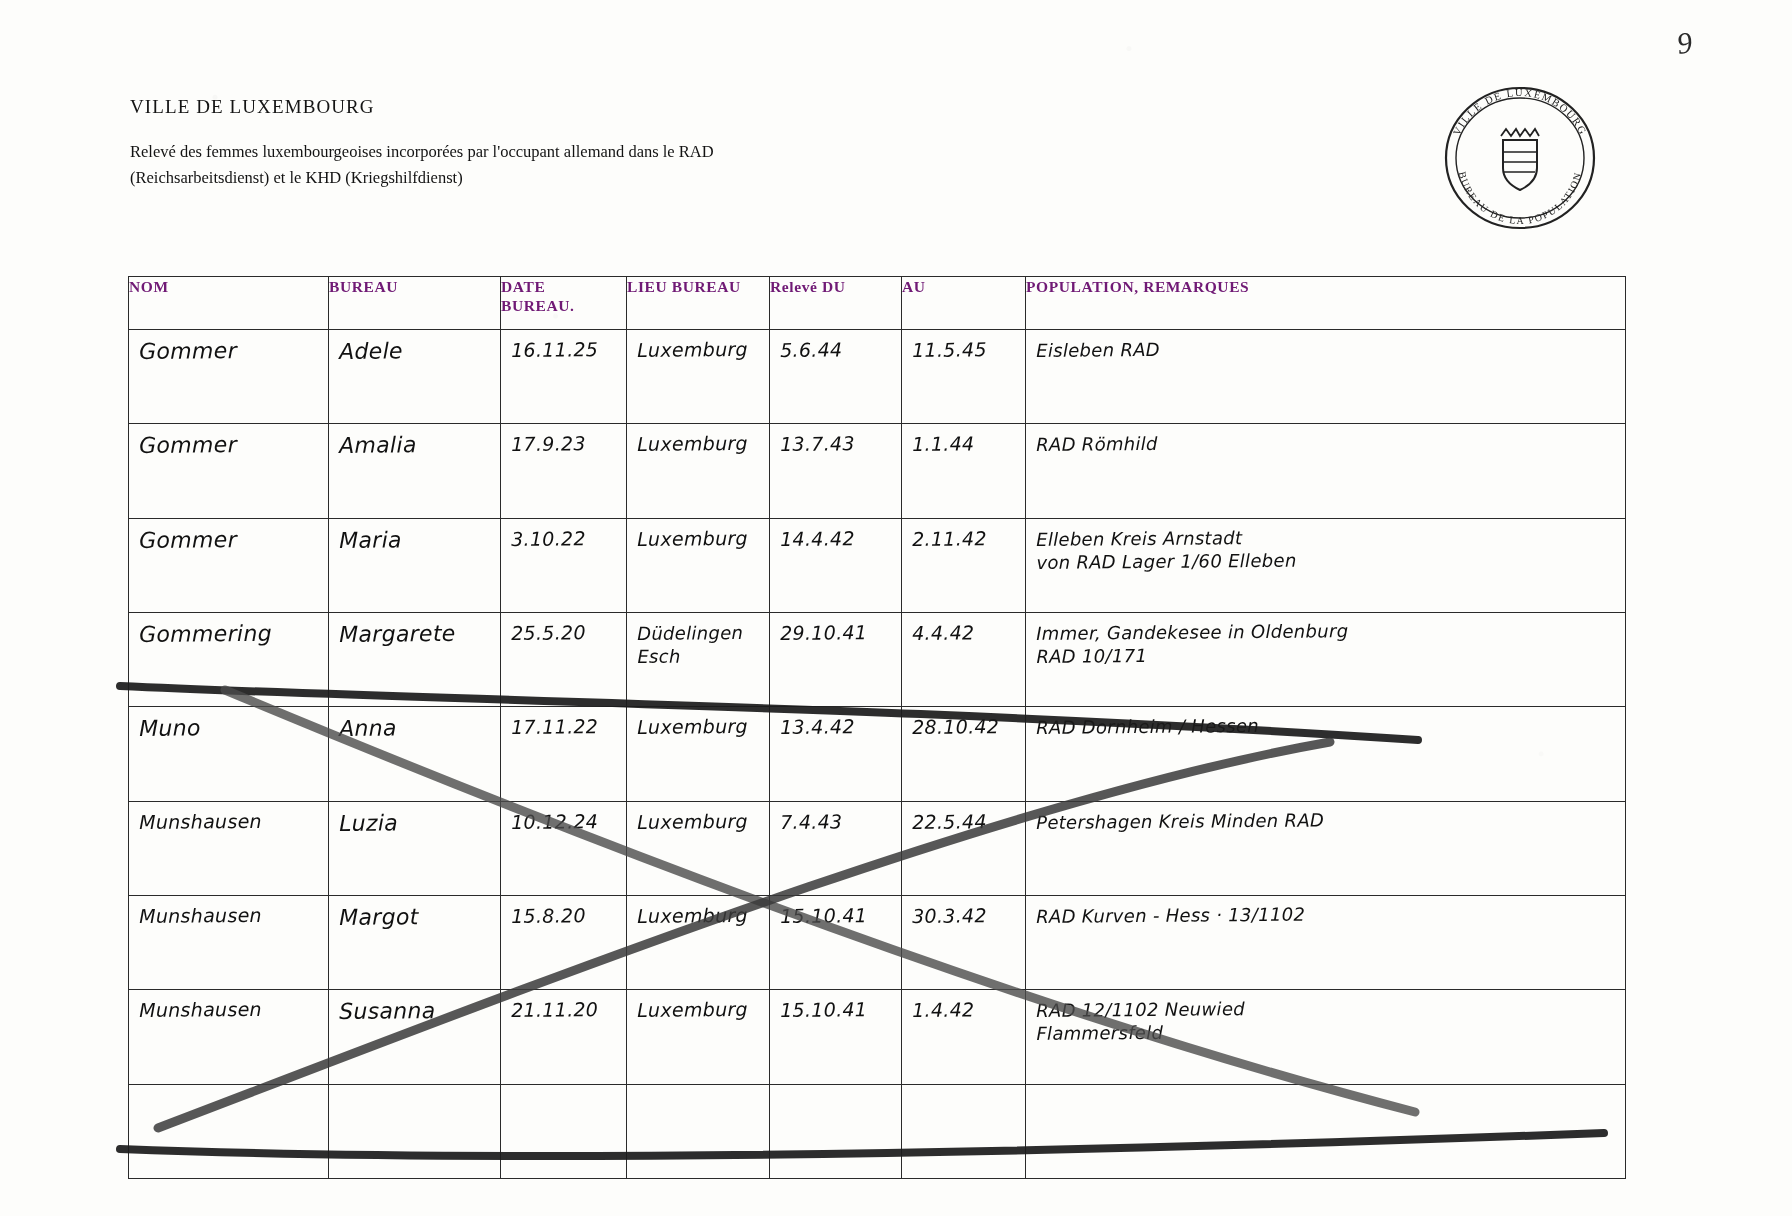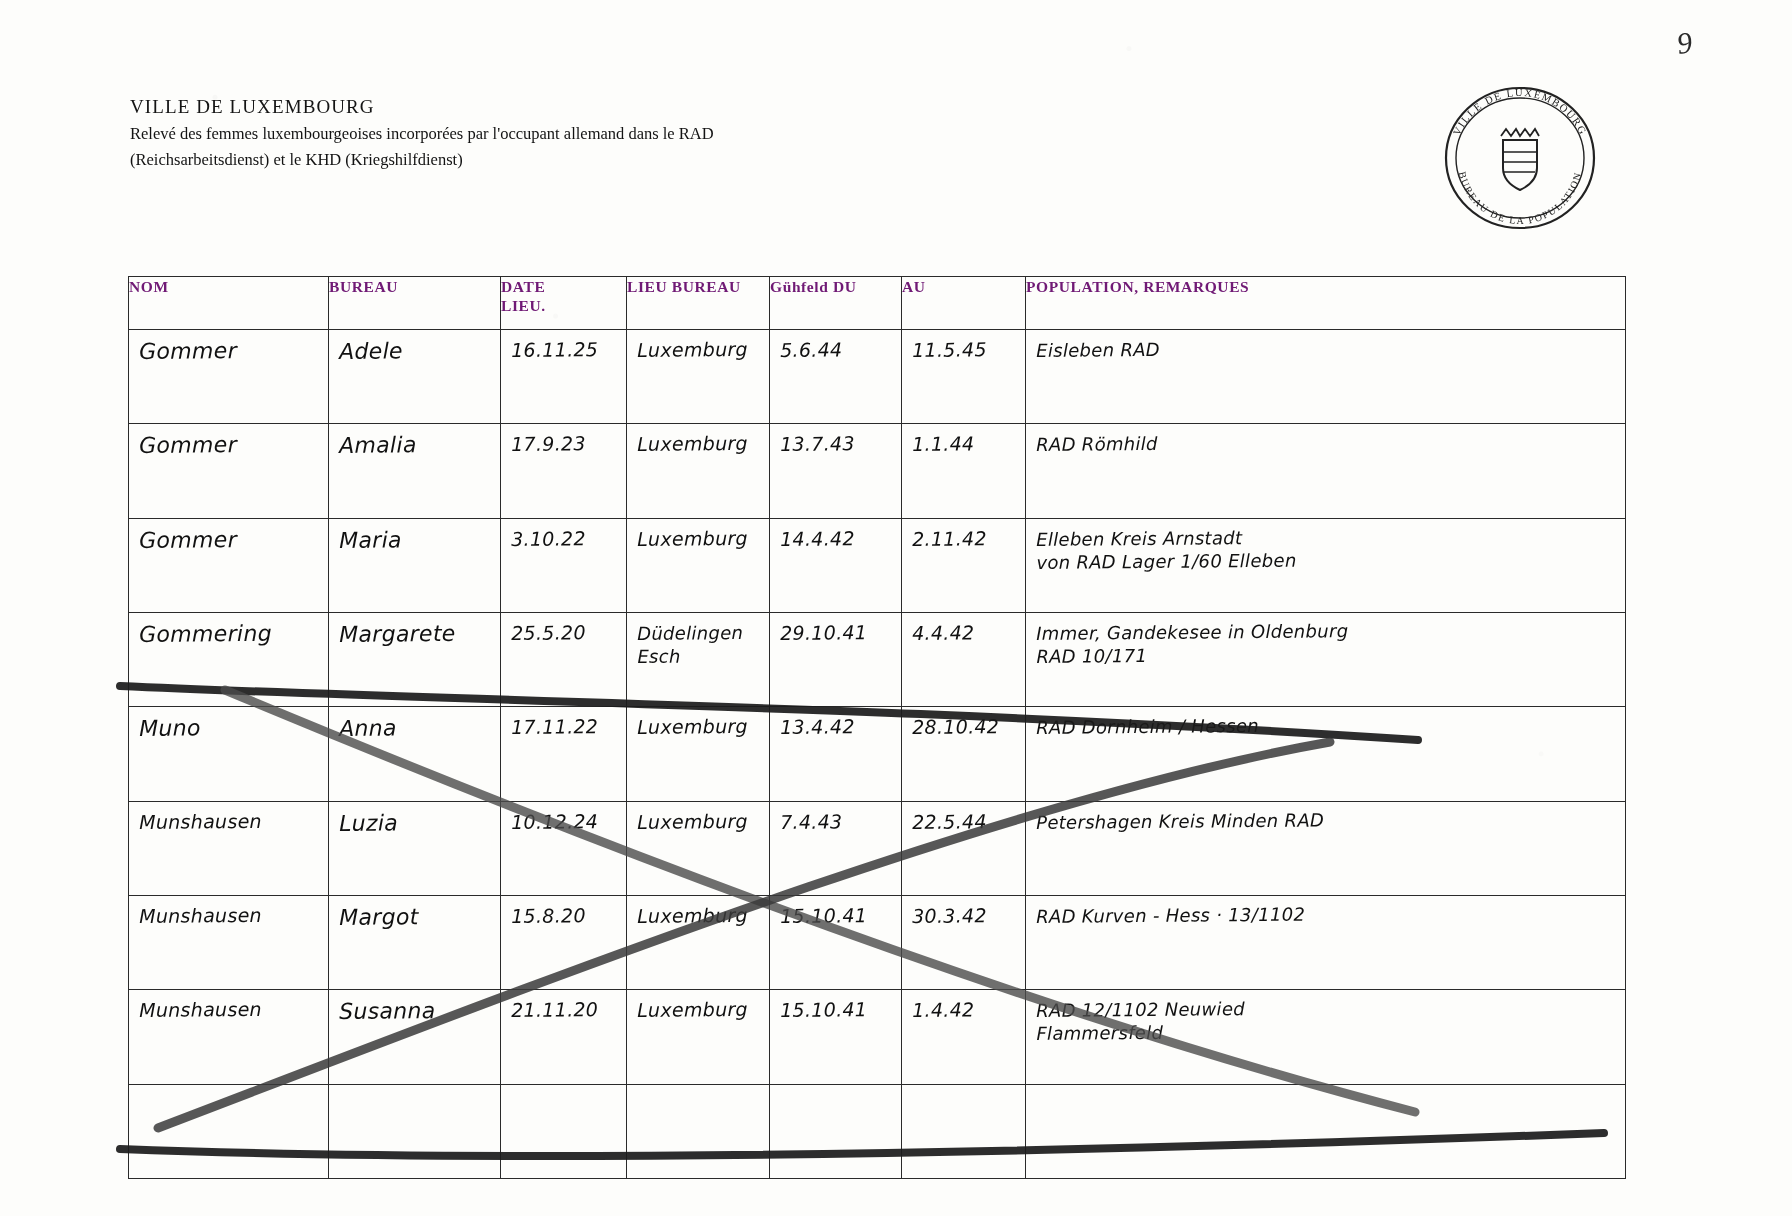--- a/index.html
+++ b/index.html
@@ -41,21 +41,21 @@
     top: 96px;
     width: 800px;
   }
   .city-title {
     font-family: "Liberation Serif", serif;
     font-size: 19px;
     letter-spacing: 1.1px;
     color: #141414;
   }
   .subtitle {
-    margin-top: 3px;
+    margin-top: 21px;
     font-size: 16.5px;
     line-height: 1.55;
     color: #131313;
     max-width: 720px;
   }
 
   
   .page-number {
     position: absolute;
     right: 100px;
@@ -197,24 +197,24 @@
         <col class="c-du">
           <col class="c-au">
           <col class="c-org">
       </colgroup>
       <thead>
         <tr>
           <th>NOM</th>
           <th>BUREAU</th>
           <th>
             <span>DATE</span>
-            <span class="hdr2">LIEU.</span>
+            <span class="hdr2">BUREAU.</span>
           </th>
           <th>LIEU BUREAU</th>
-          <th>Gühfeld DU</th>
+          <th>Relevé DU</th>
           <th>AU</th>
           <th>POPULATION, REMARQUES</th>
         </tr>
       </thead>
       <tbody>
         <tr>
           <td>
               <div class="cell">Gommer</div>
             </td>
           <td>

